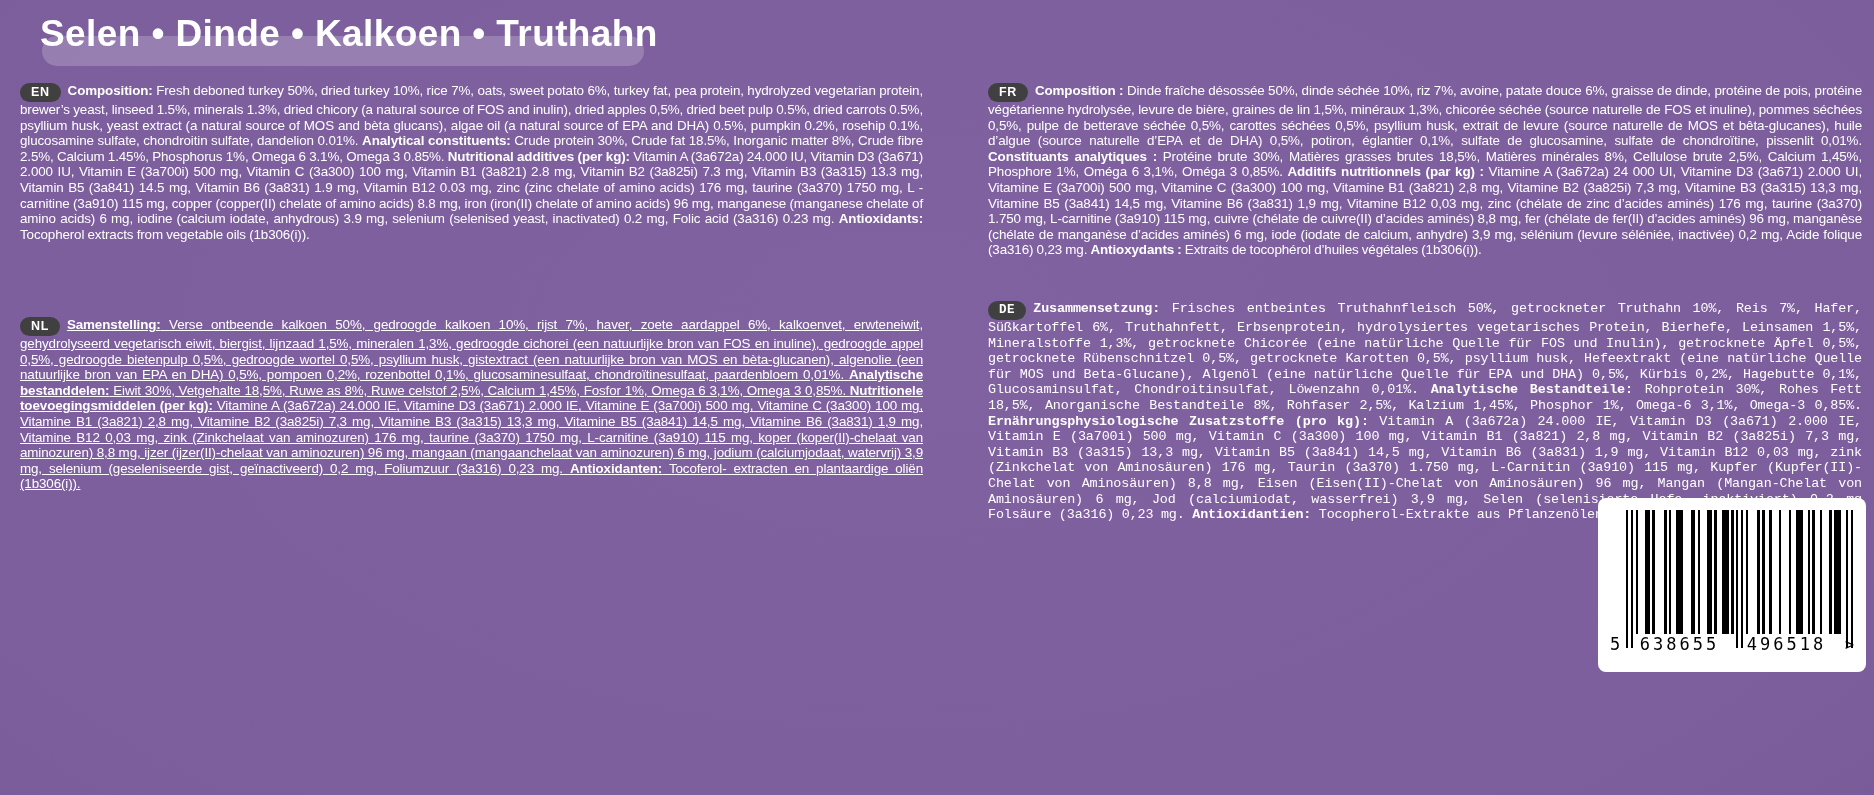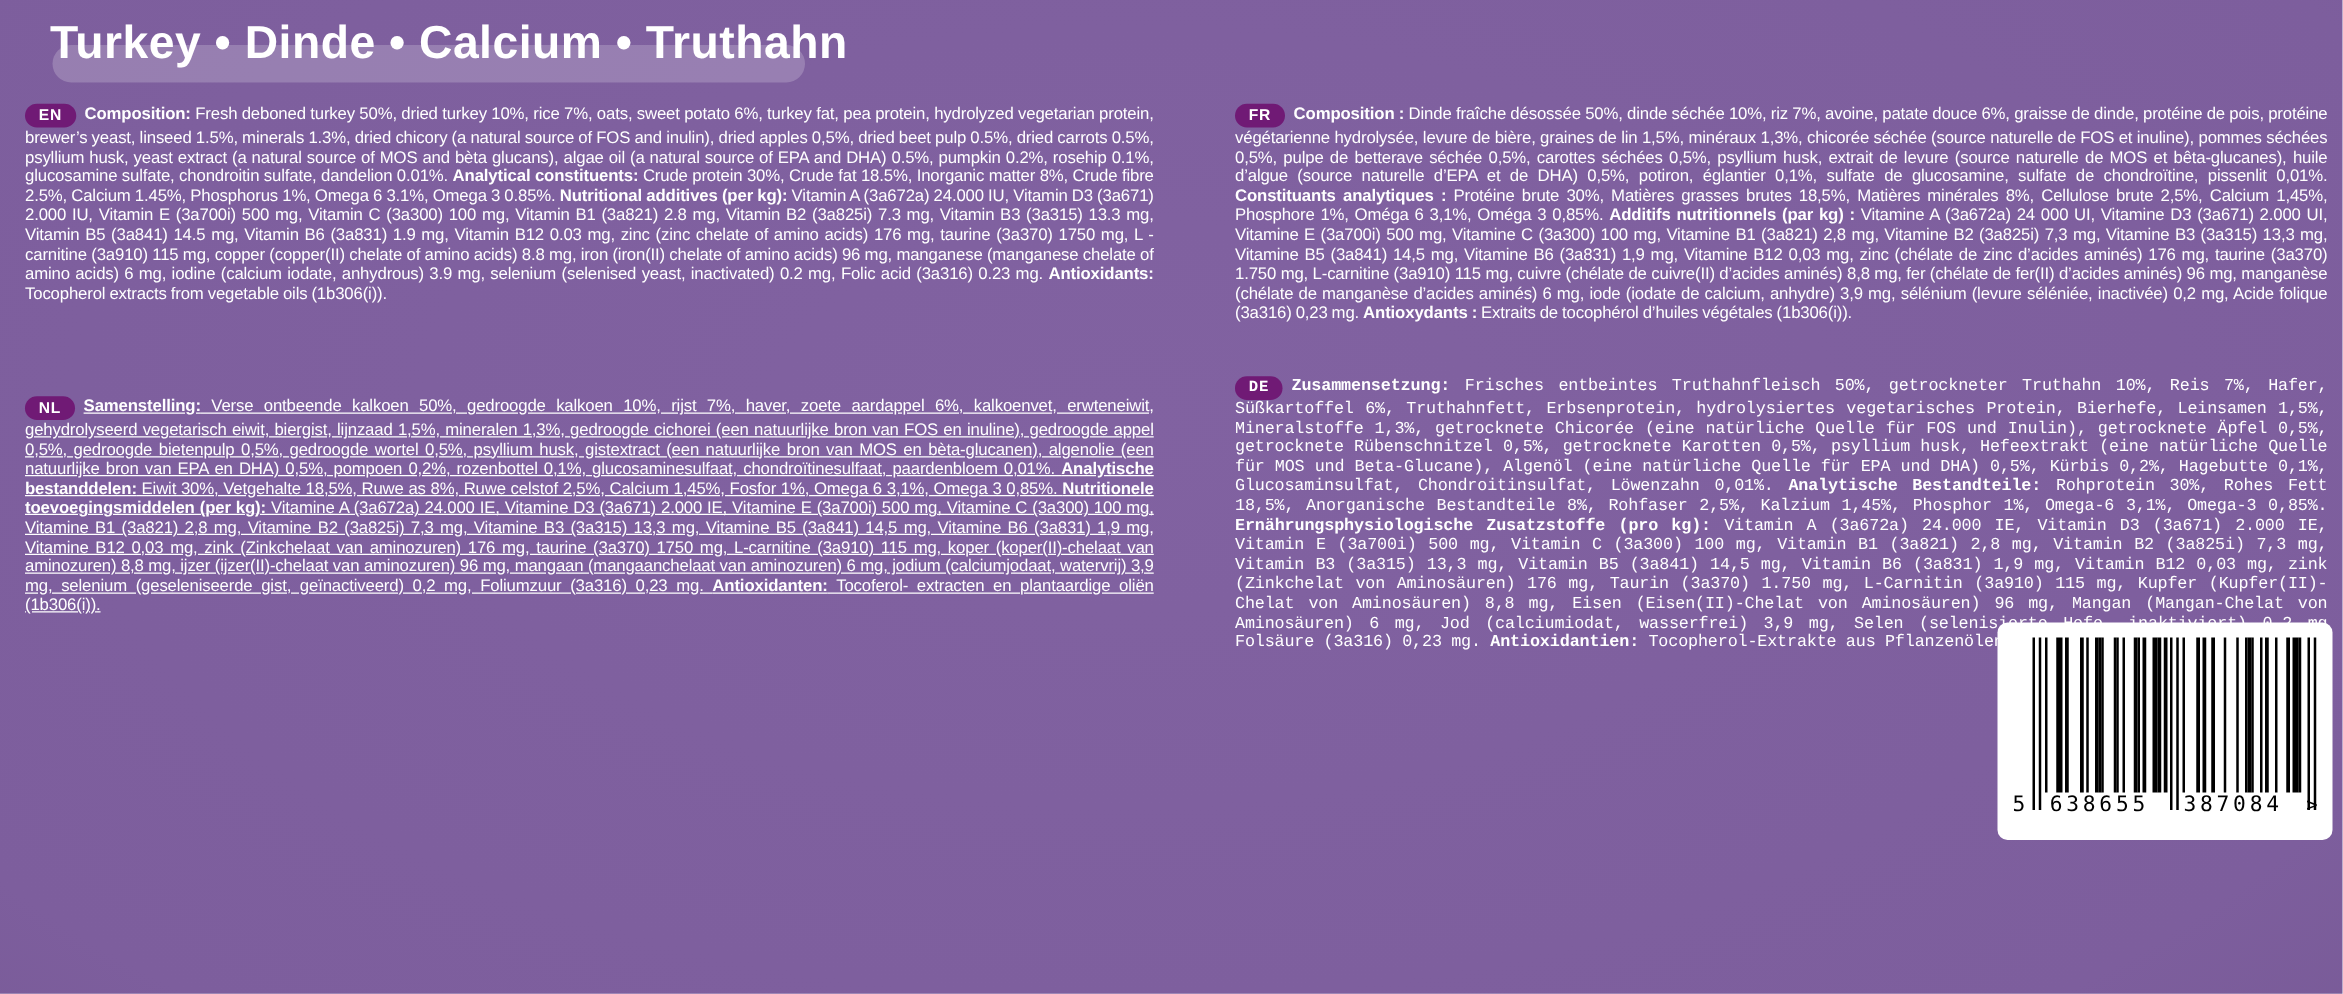--- a/index.html
+++ b/index.html
@@ -30,21 +30,21 @@
     letter-spacing:-0.12px;word-spacing:-0.4px;
     text-align:justify;
   }
   #block-en{left:20px;top:83px;width:903px;}
   #block-nl{left:20px;top:317px;width:903px;text-decoration:underline;}
   #block-fr{left:988px;top:83px;width:874px;}
   #block-de{left:988px;top:301px;width:874px;font-family:Liberation Mono, monospace;}
   .block b{font-weight:bold;letter-spacing:-0.1px;}
 
   .lang-badge{
-    display:inline-block;background:#701a75;color:#fff;
+    display:inline-block;background:#404040;color:#fff;
     font-weight:bold;font-size:12.5px;line-height:17px;
     padding:1px 11px;border-radius:11px;margin-right:7px;
     vertical-align:-1px;letter-spacing:0.6px;
   }
 
   
   .barcode-box{
     position:absolute;left:1598px;top:498px;width:268px;height:174px;
     background:#ffffff;border-radius:8px;
   }
@@ -59,21 +59,21 @@
   }
   .bc-first{width:16px;}
   .bc-g1,.bc-g2{flex:1;text-align:center;letter-spacing:3px;}
   .bc-arrow{width:14px;text-align:right;font-size:15px;}
 </style>
 </head>
 <body>
 
 <div class="title-wrap">
   <div class="title-pill"></div>
-  <h1 class="title-text">Turkey • Dinde • Calcium • Truthahn</h1>
+  <h1 class="title-text">Selen • Dinde • Kalkoen • Truthahn</h1>
 </div>
 
 <p class="block" id="block-en"><span class="lang-badge">EN</span><b>Composition:</b><span> Fresh deboned turkey 50%, dried turkey 10%, rice 7%, oats, sweet potato 6%, turkey fat, pea protein, hydrolyzed vegetarian protein, brewer’s yeast, linseed 1.5%, minerals 1.3%, dried chicory (a natural source of FOS and inulin), dried apples 0,5%, dried beet pulp 0.5%, dried carrots 0.5%, psyllium husk, yeast extract (a natural source of MOS and bèta glucans), algae oil (a natural source of EPA and DHA) 0.5%, pumpkin 0.2%, rosehip 0.1%, glucosamine sulfate, chondroitin sulfate, dandelion 0.01%. </span><b>Analytical constituents:</b><span> Crude protein 30%, Crude fat 18.5%, Inorganic matter 8%, Crude fibre 2.5%, Calcium 1.45%, Phosphorus 1%, Omega 6 3.1%, Omega 3 0.85%. </span><b>Nutritional additives (per kg):</b><span> Vitamin A (3a672a) 24.000 IU, Vitamin D3 (3a671) 2.000 IU, Vitamin E (3a700i) 500 mg, Vitamin C (3a300) 100 mg, Vitamin B1 (3a821) 2.8 mg, Vitamin B2 (3a825i) 7.3 mg, Vitamin B3 (3a315) 13.3 mg, Vitamin B5 (3a841) 14.5 mg, Vitamin B6 (3a831) 1.9 mg, Vitamin B12 0.03 mg, zinc (zinc chelate of amino acids) 176 mg, taurine (3a370) 1750 mg, L - carnitine (3a910) 115 mg, copper (copper(II) chelate of amino acids) 8.8 mg, iron (iron(II) chelate of amino acids) 96 mg, manganese (manganese chelate of amino acids) 6 mg, iodine (calcium iodate, anhydrous) 3.9 mg, selenium (selenised yeast, inactivated) 0.2 mg, Folic acid (3a316) 0.23 mg. </span><b>Antioxidants:</b><span> Tocopherol extracts from vegetable oils (1b306(i)).</span></p>
 
 <p class="block" id="block-nl"><span class="lang-badge">NL</span><b>Samenstelling:</b><span> Verse ontbeende kalkoen 50%, gedroogde kalkoen 10%, rijst 7%, haver, zoete aardappel 6%, kalkoenvet, erwteneiwit, gehydrolyseerd vegetarisch eiwit, biergist, lijnzaad 1,5%, mineralen 1,3%, gedroogde cichorei (een natuurlijke bron van FOS en inuline), gedroogde appel 0,5%, gedroogde bietenpulp 0,5%, gedroogde wortel 0,5%, psyllium husk, gistextract (een natuurlijke bron van MOS en bèta-glucanen), algenolie (een natuurlijke bron van EPA en DHA) 0,5%, pompoen 0,2%, rozenbottel 0,1%, glucosaminesulfaat, chondroïtinesulfaat, paardenbloem 0,01%. </span><b>Analytische bestanddelen:</b><span> Eiwit 30%, Vetgehalte 18,5%, Ruwe as 8%, Ruwe celstof 2,5%, Calcium 1,45%, Fosfor 1%, Omega 6 3,1%, Omega 3 0,85%. </span><b>Nutritionele toevoegingsmiddelen (per kg):</b><span> Vitamine A (3a672a) 24.000 IE, Vitamine D3 (3a671) 2.000 IE, Vitamine E (3a700i) 500 mg, Vitamine C (3a300) 100 mg, Vitamine B1 (3a821) 2,8 mg, Vitamine B2 (3a825i) 7,3 mg, Vitamine B3 (3a315) 13,3 mg, Vitamine B5 (3a841) 14,5 mg, Vitamine B6 (3a831) 1,9 mg, Vitamine B12 0,03 mg, zink (Zinkchelaat van aminozuren) 176 mg, taurine (3a370) 1750 mg, L-carnitine (3a910) 115 mg, koper (koper(II)-chelaat van aminozuren) 8,8 mg, ijzer (ijzer(II)-chelaat van aminozuren) 96 mg, mangaan (mangaanchelaat van aminozuren) 6 mg, jodium (calciumjodaat, watervrij) 3,9 mg, selenium (geseleniseerde gist, geïnactiveerd) 0,2 mg, Foliumzuur (3a316) 0,23 mg. </span><b>Antioxidanten:</b><span> Tocoferol- extracten en plantaardige oliën (1b306(i)).</span></p>
 
 <p class="block" id="block-fr"><span class="lang-badge">FR</span><b>Composition :</b><span> Dinde fraîche désossée 50%, dinde séchée 10%, riz 7%, avoine, patate douce 6%, graisse de dinde, protéine de pois, protéine végétarienne hydrolysée, levure de bière, graines de lin 1,5%, minéraux 1,3%, chicorée séchée (source naturelle de FOS et inuline), pommes séchées 0,5%, pulpe de betterave séchée 0,5%, carottes séchées 0,5%, psyllium husk, extrait de levure (source naturelle de MOS et bêta-glucanes), huile d’algue (source naturelle d’EPA et de DHA) 0,5%, potiron, églantier 0,1%, sulfate de glucosamine, sulfate de chondroïtine, pissenlit 0,01%. </span><b>Constituants analytiques :</b><span> Protéine brute 30%, Matières grasses brutes 18,5%, Matières minérales 8%, Cellulose brute 2,5%, Calcium 1,45%, Phosphore 1%, Oméga 6 3,1%, Oméga 3 0,85%. </span><b>Additifs nutritionnels (par kg) :</b><span> Vitamine A (3a672a) 24 000 UI, Vitamine D3 (3a671) 2.000 UI, Vitamine E (3a700i) 500 mg, Vitamine C (3a300) 100 mg, Vitamine B1 (3a821) 2,8 mg, Vitamine B2 (3a825i) 7,3 mg, Vitamine B3 (3a315) 13,3 mg, Vitamine B5 (3a841) 14,5 mg, Vitamine B6 (3a831) 1,9 mg, Vitamine B12 0,03 mg, zinc (chélate de zinc d’acides aminés) 176 mg, taurine (3a370) 1.750 mg, L-carnitine (3a910) 115 mg, cuivre (chélate de cuivre(II) d’acides aminés) 8,8 mg, fer (chélate de fer(II) d’acides aminés) 96 mg, manganèse (chélate de manganèse d’acides aminés) 6 mg, iode (iodate de calcium, anhydre) 3,9 mg, sélénium (levure séléniée, inactivée) 0,2 mg, Acide folique (3a316) 0,23 mg. </span><b>Antioxydants :</b><span> Extraits de tocophérol d’huiles végétales (1b306(i)).</span></p>
 
 <p class="block" id="block-de"><span class="lang-badge">DE</span><b>Zusammensetzung:</b><span> Frisches entbeintes Truthahnfleisch 50%, getrockneter Truthahn 10%, Reis 7%, Hafer, Süßkartoffel 6%, Truthahnfett, Erbsenprotein, hydrolysiertes vegetarisches Protein, Bierhefe, Leinsamen 1,5%, Mineralstoffe 1,3%, getrocknete Chicorée (eine natürliche Quelle für FOS und Inulin), getrocknete Äpfel 0,5%, getrocknete Rübenschnitzel 0,5%, getrocknete Karotten 0,5%, psyllium husk, Hefeextrakt (eine natürliche Quelle für MOS und Beta-Glucane), Algenöl (eine natürliche Quelle für EPA und DHA) 0,5%, Kürbis 0,2%, Hagebutte 0,1%, Glucosaminsulfat, Chondroitinsulfat, Löwenzahn 0,01%. </span><b>Analytische Bestandteile:</b><span> Rohprotein 30%, Rohes Fett 18,5%, Anorganische Bestandteile 8%, Rohfaser 2,5%, Kalzium 1,45%, Phosphor 1%, Omega-6 3,1%, Omega-3 0,85%. </span><b>Ernährungsphysiologische Zusatzstoffe (pro kg):</b><span> Vitamin A (3a672a) 24.000 IE, Vitamin D3 (3a671) 2.000 IE, Vitamin E (3a700i) 500 mg, Vitamin C (3a300) 100 mg, Vitamin B1 (3a821) 2,8 mg, Vitamin B2 (3a825i) 7,3 mg, Vitamin B3 (3a315) 13,3 mg, Vitamin B5 (3a841) 14,5 mg, Vitamin B6 (3a831) 1,9 mg, Vitamin B12 0,03 mg, zink (Zinkchelat von Aminosäuren) 176 mg, Taurin (3a370) 1.750 mg, L-Carnitin (3a910) 115 mg, Kupfer (Kupfer(II)-Chelat von Aminosäuren) 8,8 mg, Eisen (Eisen(II)-Chelat von Aminosäuren) 96 mg, Mangan (Mangan-Chelat von Aminosäuren) 6 mg, Jod (calciumiodat, wasserfrei) 3,9 mg, Selen (selenisierte Hefe, inaktiviert) 0,2 mg Folsäure (3a316) 0,23 mg. </span><b>Antioxidantien:</b><span> Tocopherol-Extrakte aus Pflanzenölen (1b306(i)).</span></p>
 
@@ -172,17 +172,17 @@
         <div class="bc-mod on"></div>
         <div class="bc-mod"></div>
         <div class="bc-mod"></div>
         <div class="bc-mod on tall"></div>
         <div class="bc-mod tall"></div>
         <div class="bc-mod on tall"></div>
       </div>
     <div class="barcode-digits">
       <span class="bc-first">5</span>
       <span class="bc-g1">638655</span>
-      <span class="bc-g2">387084</span>
+      <span class="bc-g2">496518</span>
       <span class="bc-arrow">&gt;</span>
     </div>
   </div>
 </div>
 
 </body></html>

